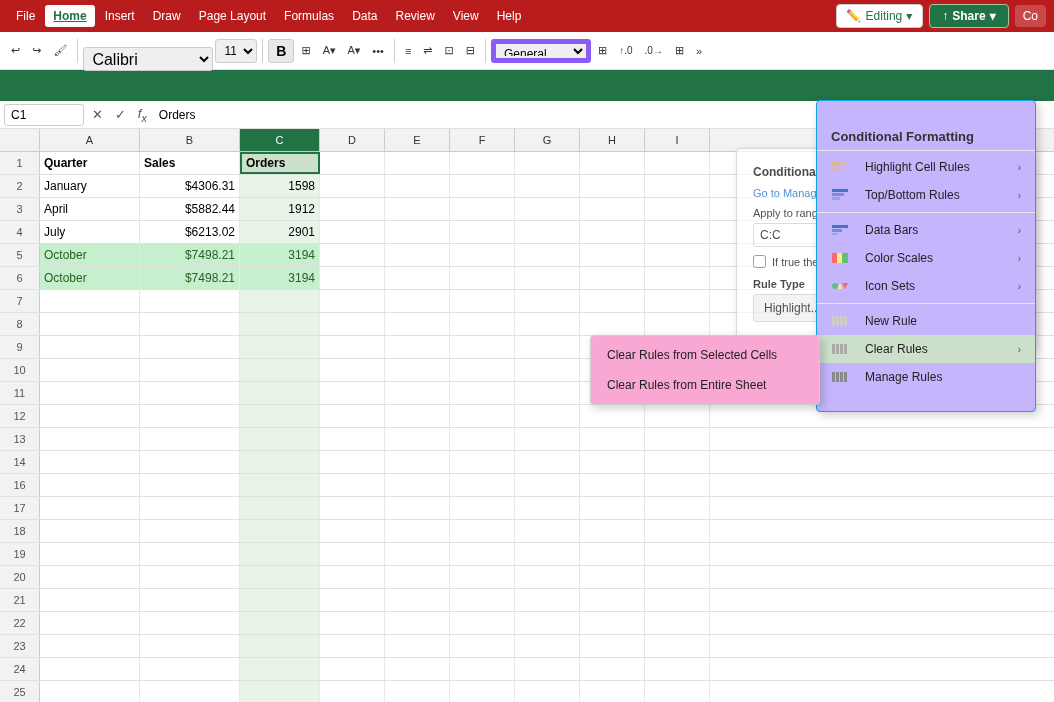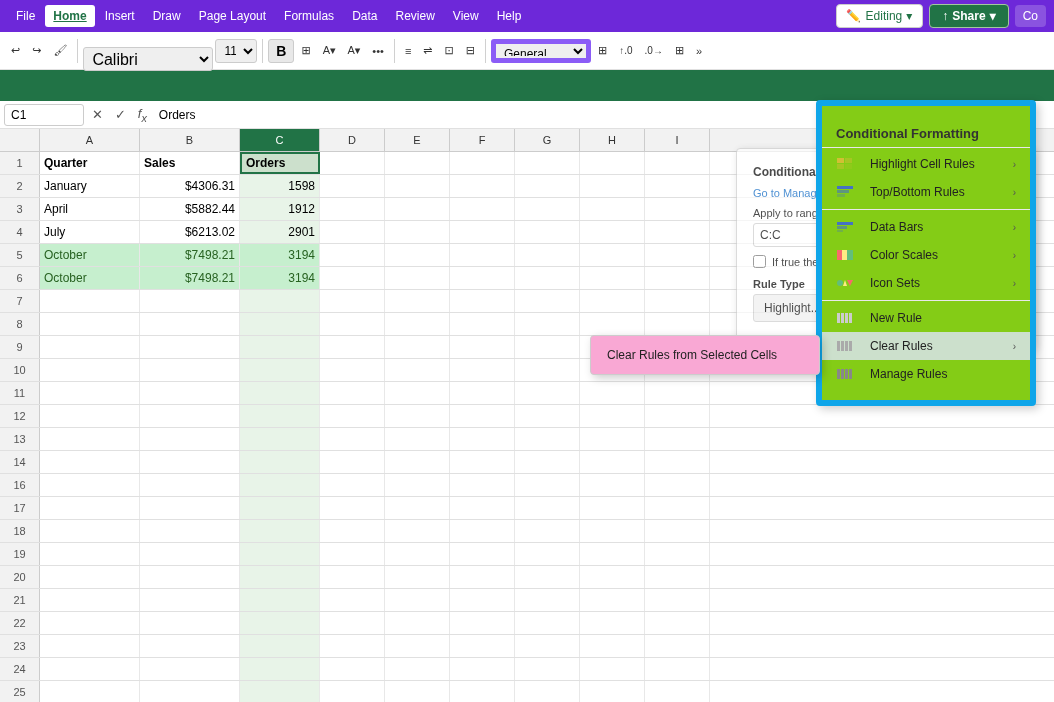--- a/index.html
+++ b/index.html
@@ -1,19 +1,19 @@
 <!DOCTYPE html>
 <html><head>
   <meta charset="utf-8">
   <style>
     * { margin: 0; padding: 0; box-sizing: border-box; }
     body { font-family: 'Segoe UI', Arial, sans-serif; font-size: 12px; background: #217346; width: 1054px; height: 702px; overflow: hidden; }
 
     
-    .menu-bar { display: flex; align-items: center; height: 32px; background: #6d28d9; padding: 0 8px; gap: 2px; }
+    .menu-bar { display: flex; align-items: center; height: 32px; background: #b91c1c; padding: 0 8px; gap: 2px; }
     .menu-item { color: #fff; padding: 4px 8px; font-size: 12px; cursor: pointer; border-radius: 3px; }
     .menu-item.active { background: #fff; color: #217346; font-weight: 600; text-decoration: underline; }
 
     
     .top-right { margin-left: auto; display: flex; align-items: center; gap: 6px; }
     .editing-btn { background: #fff; color: #217346; border: 1px solid #ccc; border-radius: 4px; padding: 4px 10px; font-size: 12px; display: flex; align-items: center; gap: 4px; cursor: pointer; }
     .share-btn { background: #217346; color: #fff; border: 1px solid #a3c7a0; border-radius: 4px; padding: 4px 12px; font-size: 12px; display: flex; align-items: center; gap: 4px; cursor: pointer; font-weight: 600; }
     .comments-btn { background: rgba(255,255,255,0.2); color: #fff; border: none; border-radius: 4px; padding: 4px 8px; font-size: 12px; cursor: pointer; }
 
     
@@ -50,21 +50,21 @@
 
     
     .cf-panel { position: absolute; left: 735px; top: 145px; width: 310px; background: #fff; border: 1px solid #ccc; box-shadow: 2px 2px 8px rgba(0,0,0,0.2); border-radius: 4px; padding: 16px; z-index: 10; }
     .cf-range-row { display: flex; align-items: center; gap: 6px; margin-bottom: 8px; }
     .cf-range-input { border: 1px solid #ccc; border-radius: 3px; padding: 2px 6px; font-size: 12px; height: 24px; flex: 1; }
     .cf-range-btn { width: 24px; height: 24px; border: 1px solid #ccc; background: #f5f5f5; cursor: pointer; display: flex; align-items: center; justify-content: center; }
     .cf-checkbox-row { display: flex; align-items: center; gap: 6px; margin-bottom: 10px; font-size: 11px; }
     .cf-rule-type-select { border: 1px solid #ccc; border-radius: 3px; padding: 2px 6px; font-size: 12px; height: 28px; width: 100%; margin-bottom: 10px; }
 
     
-    .cf-dropdown { position: absolute; left: 816px; top: 100px; width: 220px; background: #84cc16; border: 6px solid #0ea5e9; box-shadow: 3px 3px 10px rgba(0,0,0,0.2); border-radius: 4px; z-index: 20; padding: 12px 0; }
+    .cf-dropdown { position: absolute; left: 816px; top: 100px; width: 220px; background: #c4b5fd; border: 1px solid #0ea5e9; box-shadow: 3px 3px 10px rgba(0,0,0,0.2); border-radius: 4px; z-index: 20; padding: 20px 0; }
     .cf-dropdown-title { font-size: 13px; font-weight: 600; padding: 8px 14px 6px; color: #333; border-bottom: 1px solid #e8e8e8; margin-bottom: 2px; }
     .cf-dropdown-item { display: flex; align-items: center; padding: 7px 14px; cursor: pointer; font-size: 12px; color: #222; gap: 16px; }
     .cf-dropdown-item.highlighted { background: #cce0cc; }
     .cf-dropdown-item-icon { width: 18px; height: 14px; display: flex; align-items: center; justify-content: center; }
     .cf-dropdown-item-label { flex: 1; }
     .cf-dropdown-item-arrow { font-size: 10px; color: #555; }
     .cf-dropdown-divider { height: 1px; background: #e8e8e8; margin: 3px 0; }
 
     
     .clear-submenu { position: absolute; left: 590px; top: 335px; width: 230px; background: #f9a8d4; border: 1px solid #ccc; box-shadow: 3px 3px 10px rgba(0,0,0,0.2); border-radius: 4px; z-index: 25; padding: 4px 0; }
@@ -598,15 +598,16 @@
             <rect x="8" y="1" width="3" height="10" fill="#888"></rect>
             <rect x="12" y="1" width="3" height="10" fill="#888"></rect>
           </svg>
       </span>
       <span class="cf-dropdown-item-label">Manage Rules</span>
     </div>
   </div>
 
   <div class="clear-submenu">
     <div class="clear-submenu-item">Clear Rules from Selected Cells</div>
+    <div class="clear-submenu-item">Clear Rules from Entire Sheet</div>
   </div>
 
 </div>
 
 </body></html>

